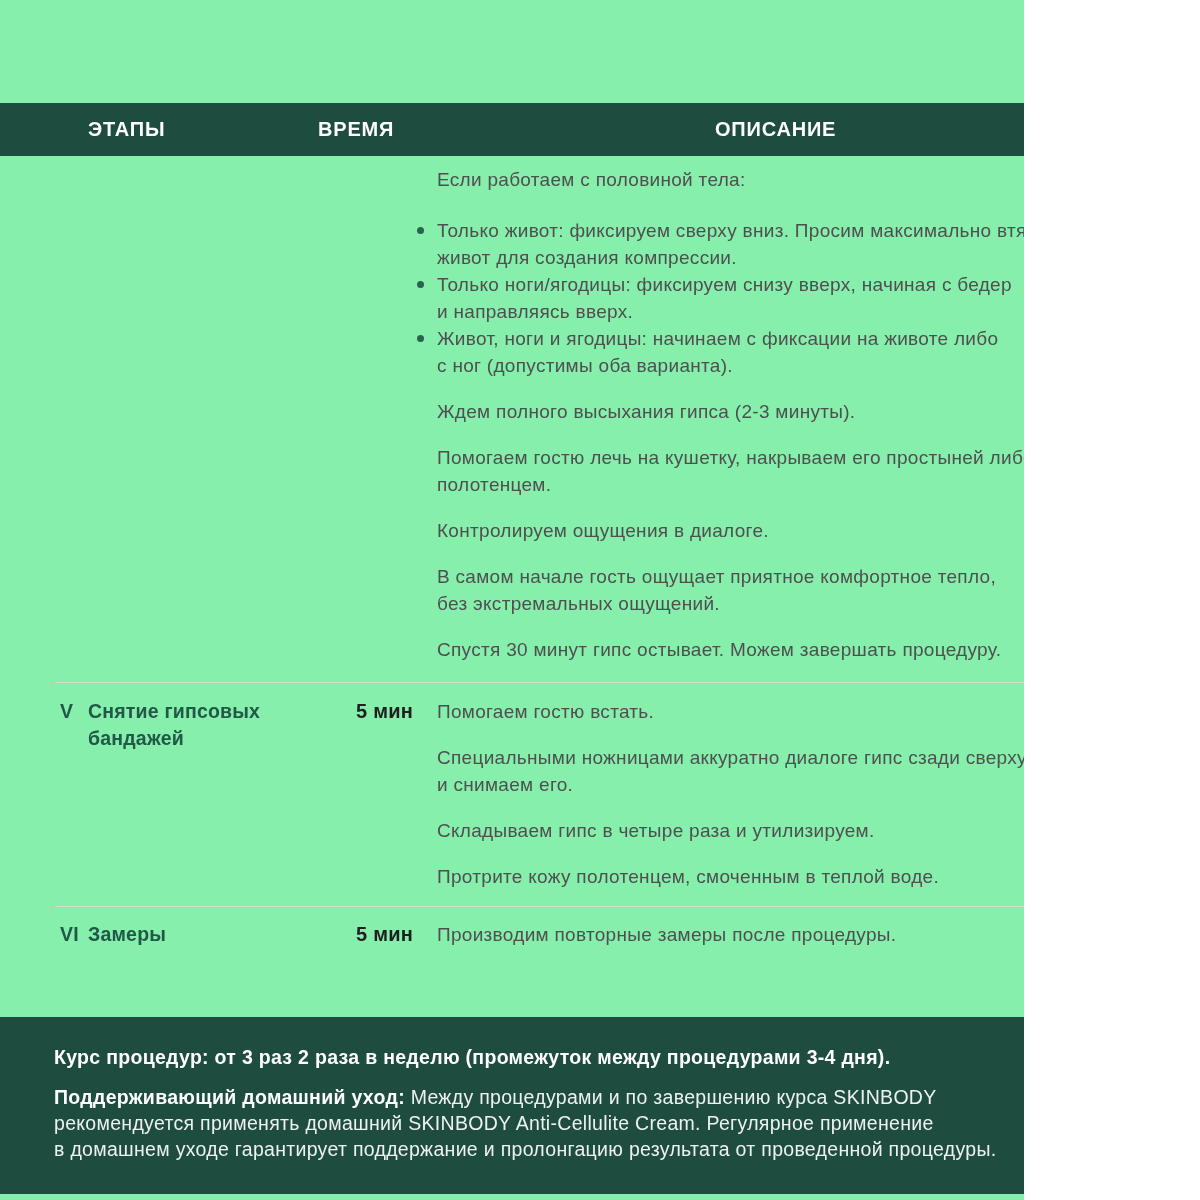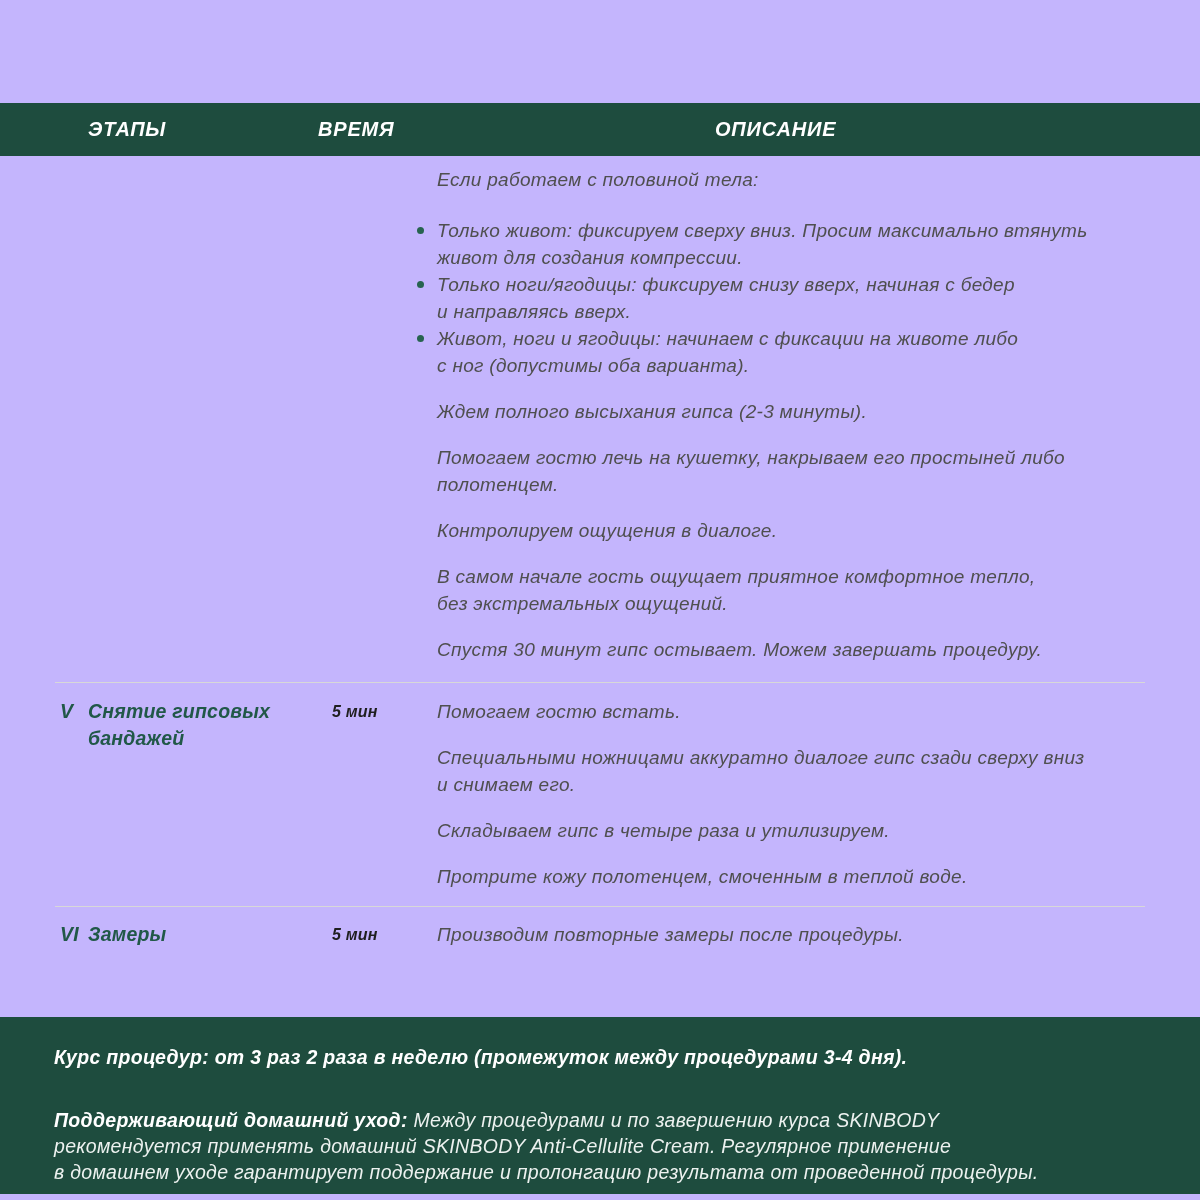--- a/index.html
+++ b/index.html
@@ -4,24 +4,23 @@
 <style>
   html, body { margin: 0; padding: 0; }
   body {
     width: 1200px; height: 1200px;
     background: #ffffff;
     font-family: "Liberation Sans", sans-serif;
     -webkit-font-smoothing: antialiased;
   }
   .page {
     position: relative;
-    width: 1200px; height: 1200px;
-    background: #c4b5fd;
+    width: 1024px; height: 1200px;
+    background: #86efac;
     overflow: hidden;
-    font-style: italic;
   }
 
   
   .header-bar {
     position: absolute;
     top: 103px; left: 0;
     width: 1200px; height: 53px;
     background: #1e4c3e;
   }
   .hcol {
@@ -63,23 +62,24 @@
     color: #215848;
     font-weight: 700;
     font-size: 19.5px;
     line-height: 27px;
     letter-spacing: 0.2px;
   }
   .cell-title { white-space: pre-line; }
   .cell-time {
     color: #1f1f1f;
     font-weight: 700;
-    font-size: 16px;
+    font-size: 20px;
     line-height: 27px;
     letter-spacing: 0.2px;
+    text-align: center;
   }
   .cell-desc {
     color: #4f4f4f;
     font-size: 19px;
     line-height: 27px;
     letter-spacing: 0.3px;
   }
   .cell-desc p {
     margin: 0;
     white-space: pre-line;
@@ -117,21 +117,21 @@
     margin: 0;
     font-size: 19.5px;
     line-height: 26px;
     letter-spacing: 0.3px;
   }
   .footer .f-course {
     color: #ffffff;
     font-weight: 700;
   }
   .footer .f-homecare {
-    margin-top: 37px;
+    margin-top: 14px;
     color: #edf2f0;
     white-space: pre-line;
   }
   .footer .f-homecare strong {
     color: #ffffff;
     font-weight: 700;
   }
 </style>
 </head>
 <body>

